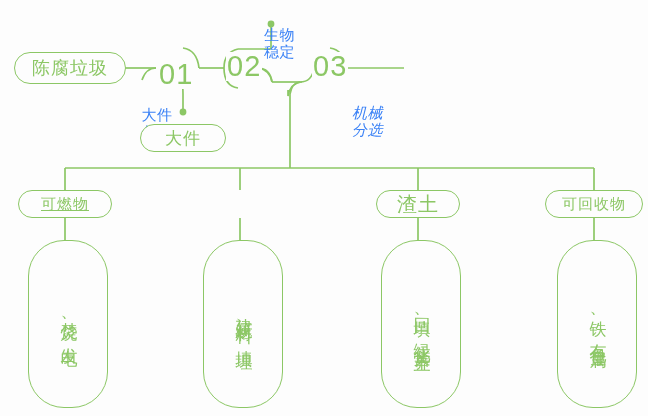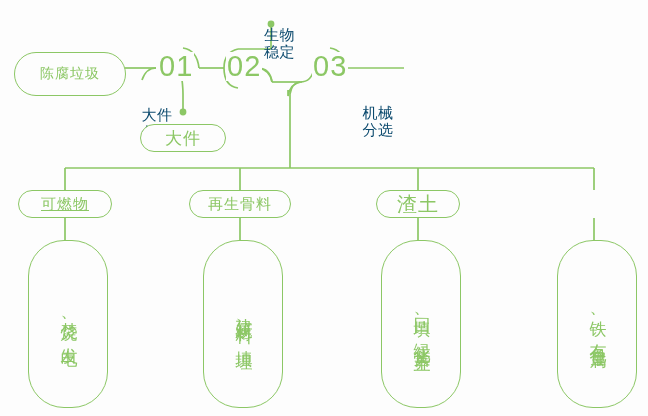--- a/index.html
+++ b/index.html
@@ -44,21 +44,21 @@
     font-weight: 300;
     letter-spacing: 1px;
     line-height: 1;
     background: #fdfdfd;
     padding: 0 1px;
   }
 
   
   .annot {
     position: absolute;
-    color: #0c4a6e;
+    color: #3b82f6;
     font-size: 15px;
     line-height: 1.18;
     letter-spacing: 0.5px;
     text-align: center;
     white-space: pre-line;
   }
 
   
   .vbox {
     position: absolute;
@@ -128,59 +128,59 @@
       <path d="M65,218 L65,240"></path>
       <path d="M240,218 L240,240"></path>
       <path d="M418,218 L418,240"></path>
       <path d="M594,218 L594,240"></path>
     </g>
 
     <circle cx="271" cy="24" r="3.4" fill="#8CC765"></circle>
     <circle cx="183" cy="112" r="3.4" fill="#8CC765"></circle>
   </svg>
 
-  <div class="pill" style="left:14px; top:52px; width:112px; height:44px; font-size:14px;">
+  <div class="pill" style="left:14px; top:52px; width:112px; height:32px; font-size:18px;">
     <span>陈腐垃圾</span>
   </div>
 
-  <div class="stage-num" style="left:158px; top:52px;">
+  <div class="stage-num" style="left:158px; top:60px;">
     <span>01</span>
   </div>
   <div class="stage-num" style="left:226px; top:52px;text-align:center;">
     <span>02</span>
   </div>
   <div class="stage-num" style="left:312px; top:52px;text-align:right;">
     <span>03</span>
   </div>
 
   <div class="annot" style="left:131px; top:88px; width:52px;">
     <span>大件
 分选</span>
   </div>
   <div class="annot" style="left:264px; top:8px; width:52px; text-align:left;">
     <span>生物
 稳定</span>
   </div>
-  <div class="annot" style="left:352px; top:86px; width:52px; text-align:center;">
+  <div class="annot" style="left:352px; top:86px; width:52px; text-align:left;font-style:italic;">
     <span>机械
 分选</span>
   </div>
 
   <div class="pill" style="left:140px; top:124px; width:86px; height:28px; font-size:17px;">
     <span>大件</span>
   </div>
 
   <div class="pill" style="left:18px; top:190px; width:94px; height:28px; font-size:15px;text-decoration:underline;">
     <span>可燃物</span>
   </div>
-  <div class="pill" style="left:189px; top:190px; width:102px; height:28px; font-size:15px;">
-    <span>再生骨料</span>
-  </div>
   <div class="pill" style="left:376px; top:190px; width:84px; height:28px; font-size:20px;">
     <span>渣土</span>
+  </div>
+  <div class="pill" style="left:545px; top:190px; width:98px; height:28px; font-size:15px;">
+    <span>可回收物</span>
   </div>
 
   <div class="vbox" style="left:28px; top:240px; width:80px; height:168px;">
     <span>焚烧、发电</span>
   </div>
   <div class="vbox" style="left:203px; top:240px; width:80px; height:168px;">
     <span>建筑材料、填埋</span>
   </div>
   <div class="vbox" style="left:381px; top:240px; width:80px; height:168px;">
     <span>回填、绿化营养土</span>

